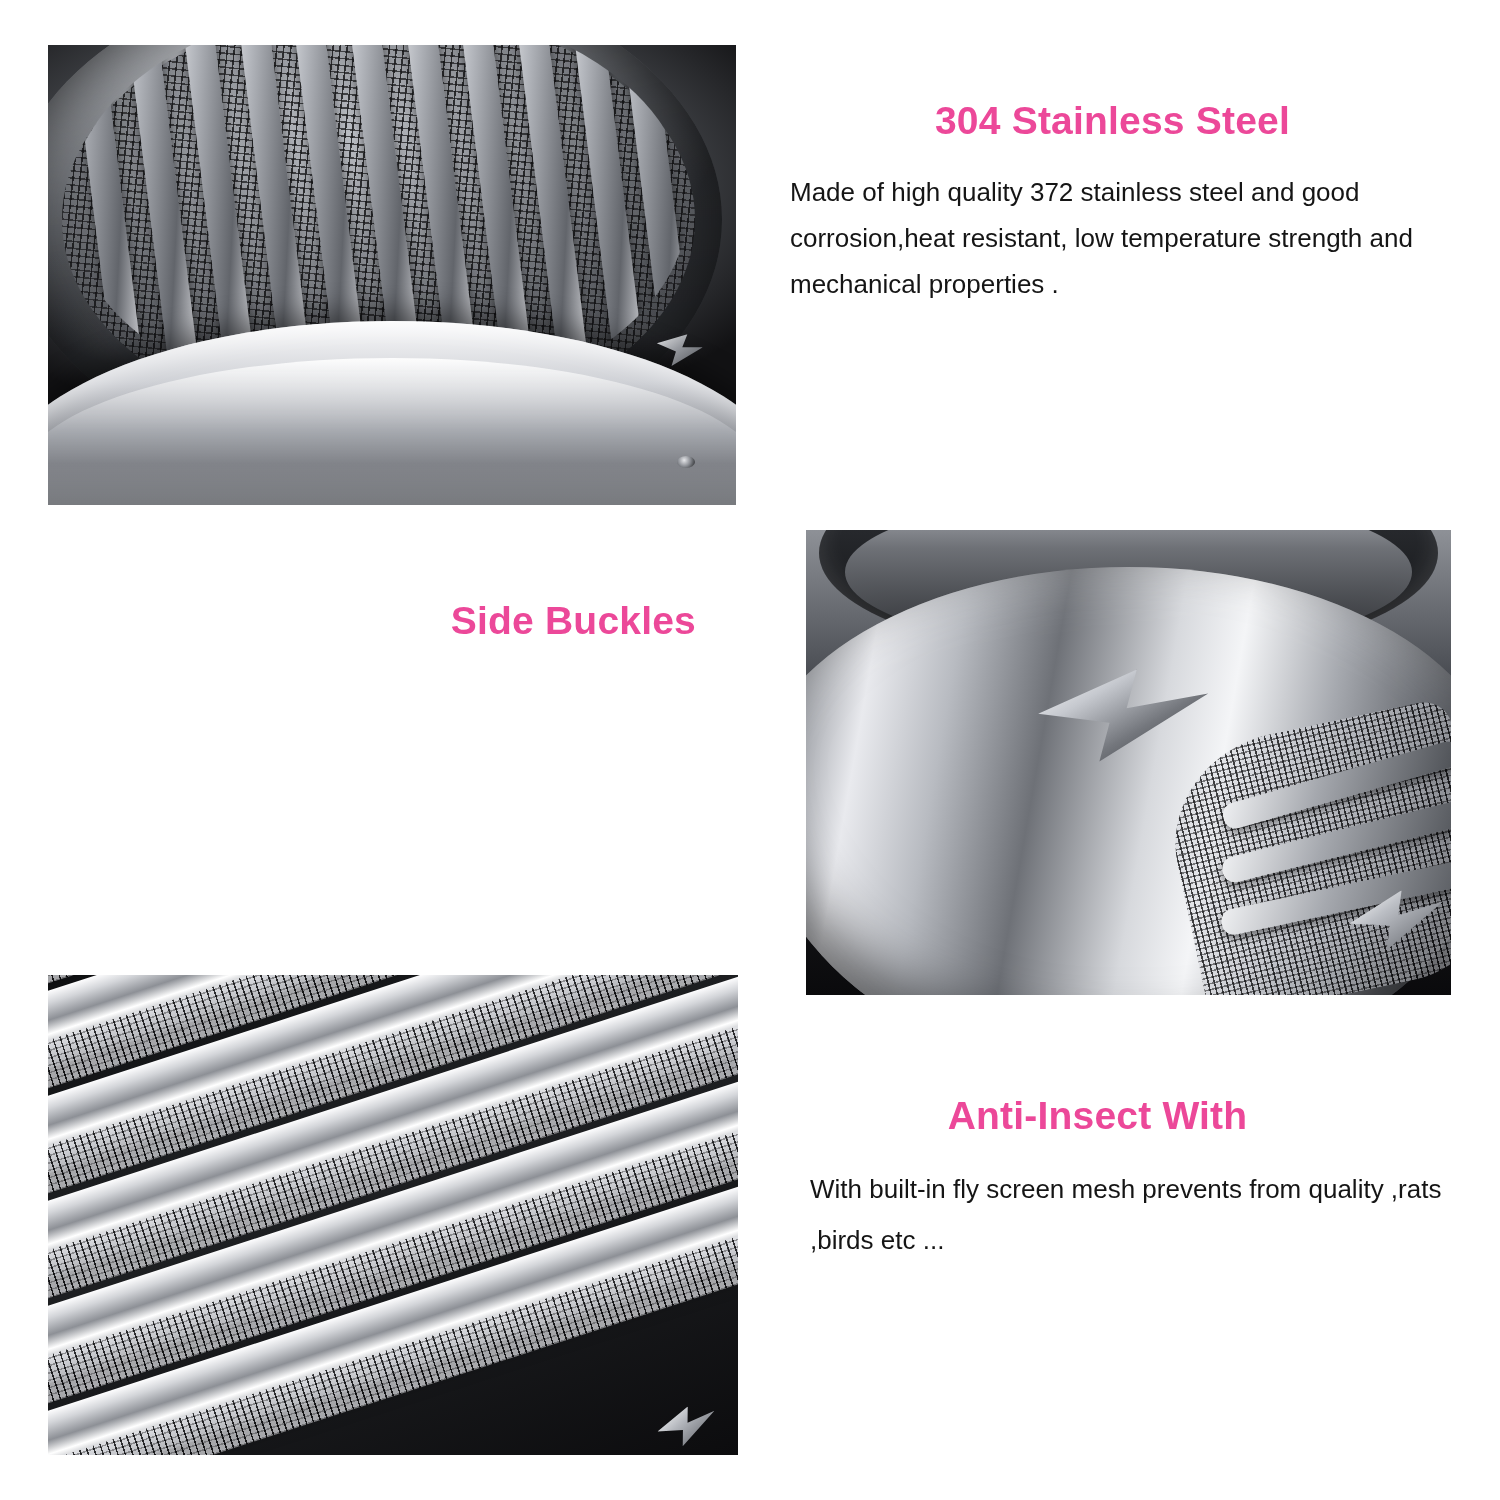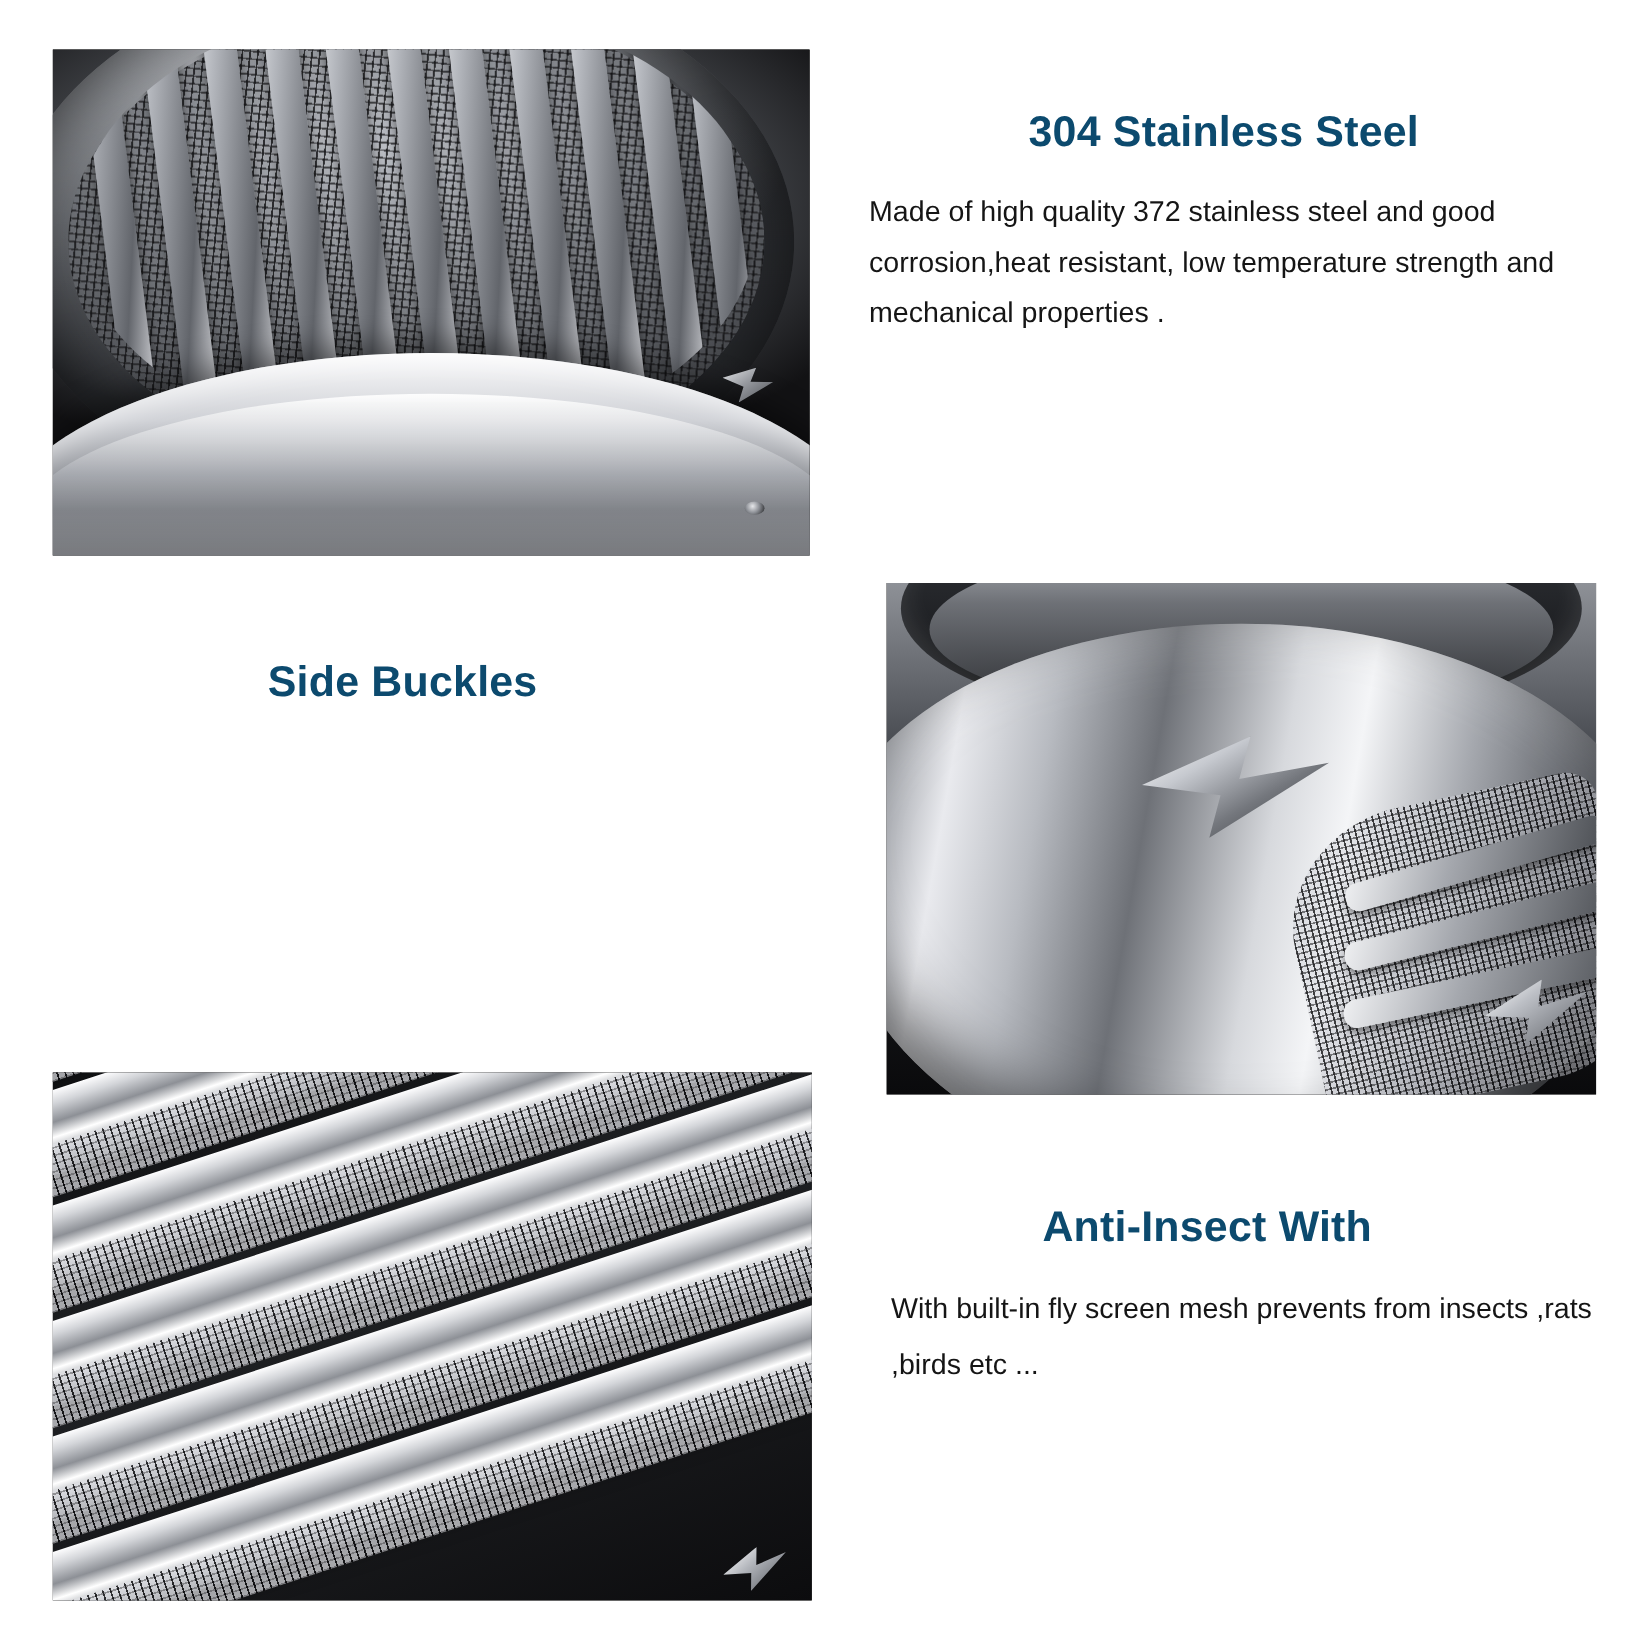--- a/index.html
+++ b/index.html
@@ -253,40 +253,40 @@
     transform: rotate(-12deg);
   }
 
   
   .text-block {
     position: absolute;
   }
   .feature-title {
     font-size: 39px;
     font-weight: bold;
-    color: #0c4a6e;
+    color: #ec4899;
     letter-spacing: 0.2px;
     margin: 0 0 26px 0;
     line-height: 1.1;
   }
   .feature-body {
     font-size: 26px;
     line-height: 1.78;
     color: #151515;
     margin: 0;
     font-weight: normal;
   }
 
   
   #photo-stainless-steel { left: 48px;  top: 45px;  width: 688px; height: 460px; }
   #block-stainless-steel { left: 790px; top: 100px; width: 655px; }
   #block-stainless-steel .feature-title { text-align: center; margin-left: -10px; }
 
   #block-side-buckles { left: 96px; top: 600px; width: 600px; }
-  #block-side-buckles .feature-title { text-align: center; margin-left: -60px; }
+  #block-side-buckles .feature-title { text-align: right; margin-left: -60px; }
 
   #photo-side-buckles { left: 806px; top: 530px; width: 645px; height: 465px; }
 
   #photo-anti-insect { left: 48px; top: 975px; width: 690px; height: 480px; }
 
   #block-anti-insect { left: 810px; top: 1095px; width: 650px; }
   #block-anti-insect .feature-title { text-align: center; margin-left: -75px; }
   #block-anti-insect .feature-body { line-height: 1.95; }
 </style>
 </head>
@@ -368,14 +368,14 @@
     <div class="p3-band" style="top:505px;">
       <div class="bar"></div>
         <div class="mesh"></div>
     </div>
     <div class="p3-arrow"></div>
   </div>
 </div>
 
 <div class="text-block" id="block-anti-insect">
   <h2 class="feature-title">Anti-Insect With</h2>
-  <p class="feature-body">With built-in fly screen mesh prevents from insects ,rats ,birds etc ...</p>
+  <p class="feature-body">With built-in fly screen mesh prevents from quality ,rats ,birds etc ...</p>
 </div>
 
 </body></html>

